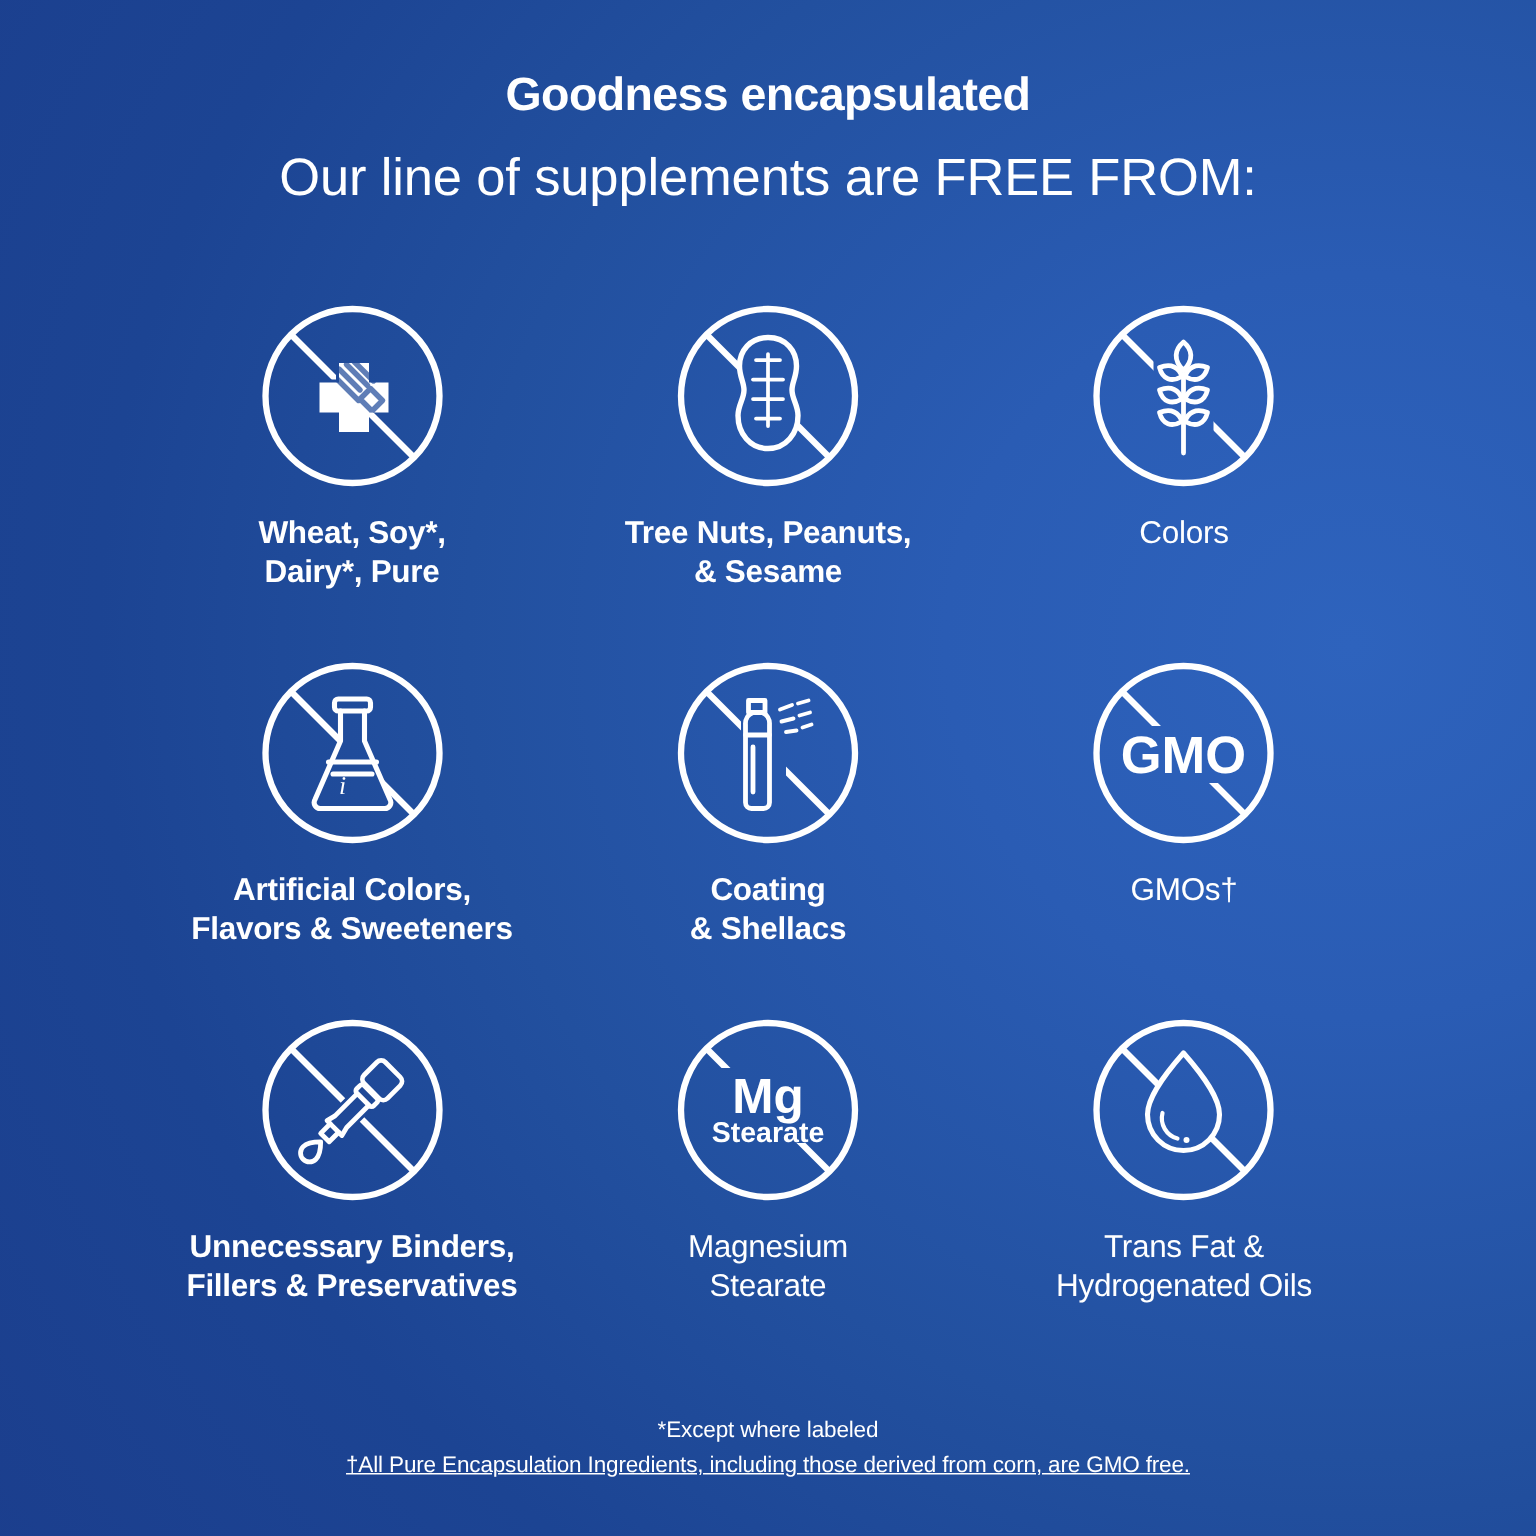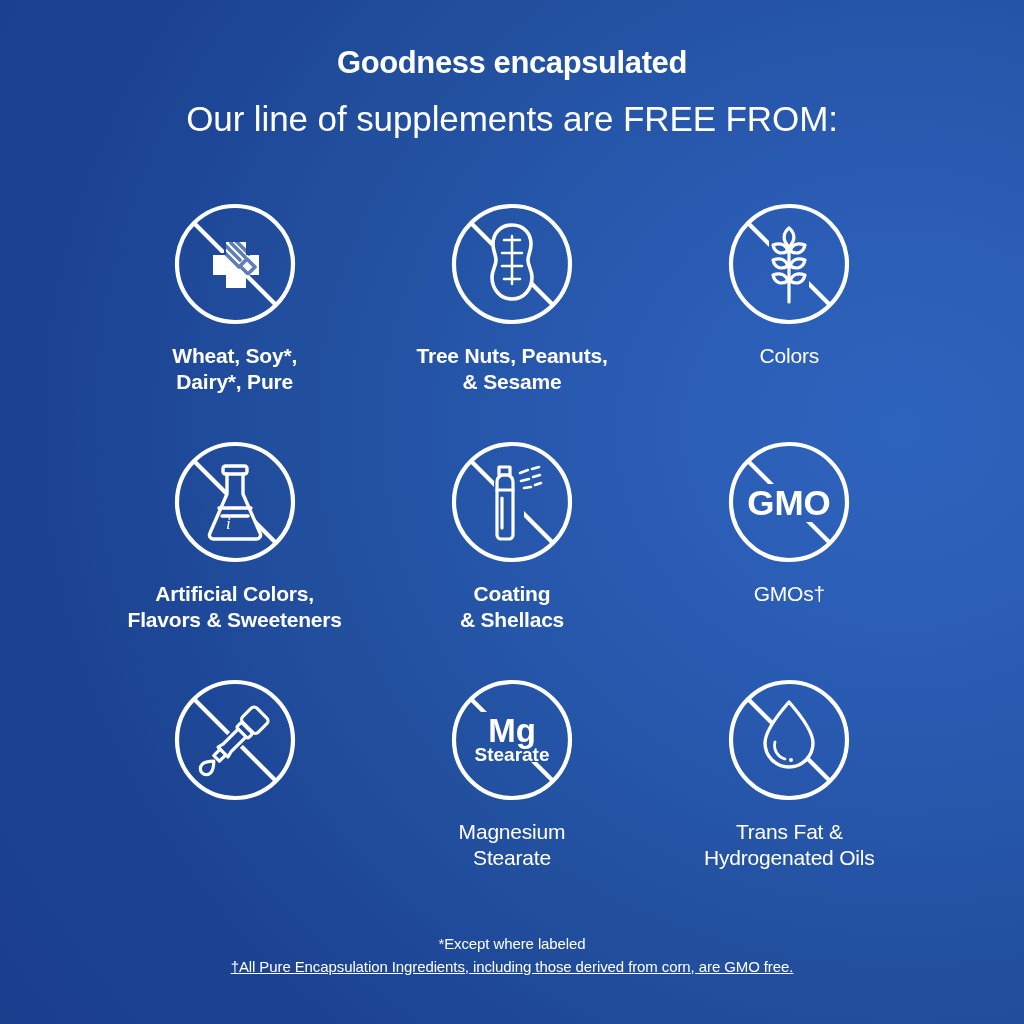--- a/index.html
+++ b/index.html
@@ -74,21 +74,21 @@
     white-space: pre-line;
     max-width: 260px;
   }
   .cell-label.light { font-weight: normal; }
 
   
   .footnotes {
     position: absolute;
     left: 0;
     right: 0;
-    bottom: 46px;
+    bottom: 36px;
     text-align: center;
   }
   .footnote {
     font-size: 15px;
     line-height: 1.55;
     font-weight: normal;
     letter-spacing: -0.1px;
     margin: 0;
   }
   .footnote.small { font-size: 15px; text-decoration: underline; }
@@ -282,20 +282,22 @@
 
             <path d="M60.5 57 v20 l-1.5 6 h14 l-1.5 -6 v-20"></path>
 
             <path d="M62 83 v9 h8 v-9"></path>
 
             <path d="M66 96 c5 5 6 8 6 10.5 a6 6 0 0 1 -12 0 c0 -2.5 1 -5.5 6 -10.5 z"></path>
           </g>
           <circle cx="66" cy="66" r="58" fill="none" stroke="#ffffff" stroke-width="4.2"></circle>
         </svg>
       </div>
+      <div class="cell-label">Unnecessary Binders,
+Fillers &amp; Preservatives</div>
     </div>
 
     <div class="cell">
       <div class="badge">
         <svg viewBox="0 0 132 132">
           <defs>
             <mask id="m8">
               <rect x="0" y="0" width="132" height="132" fill="#fff"></rect>
               <rect x="22" y="38" width="88" height="50" fill="#000"></rect>
             </mask>

